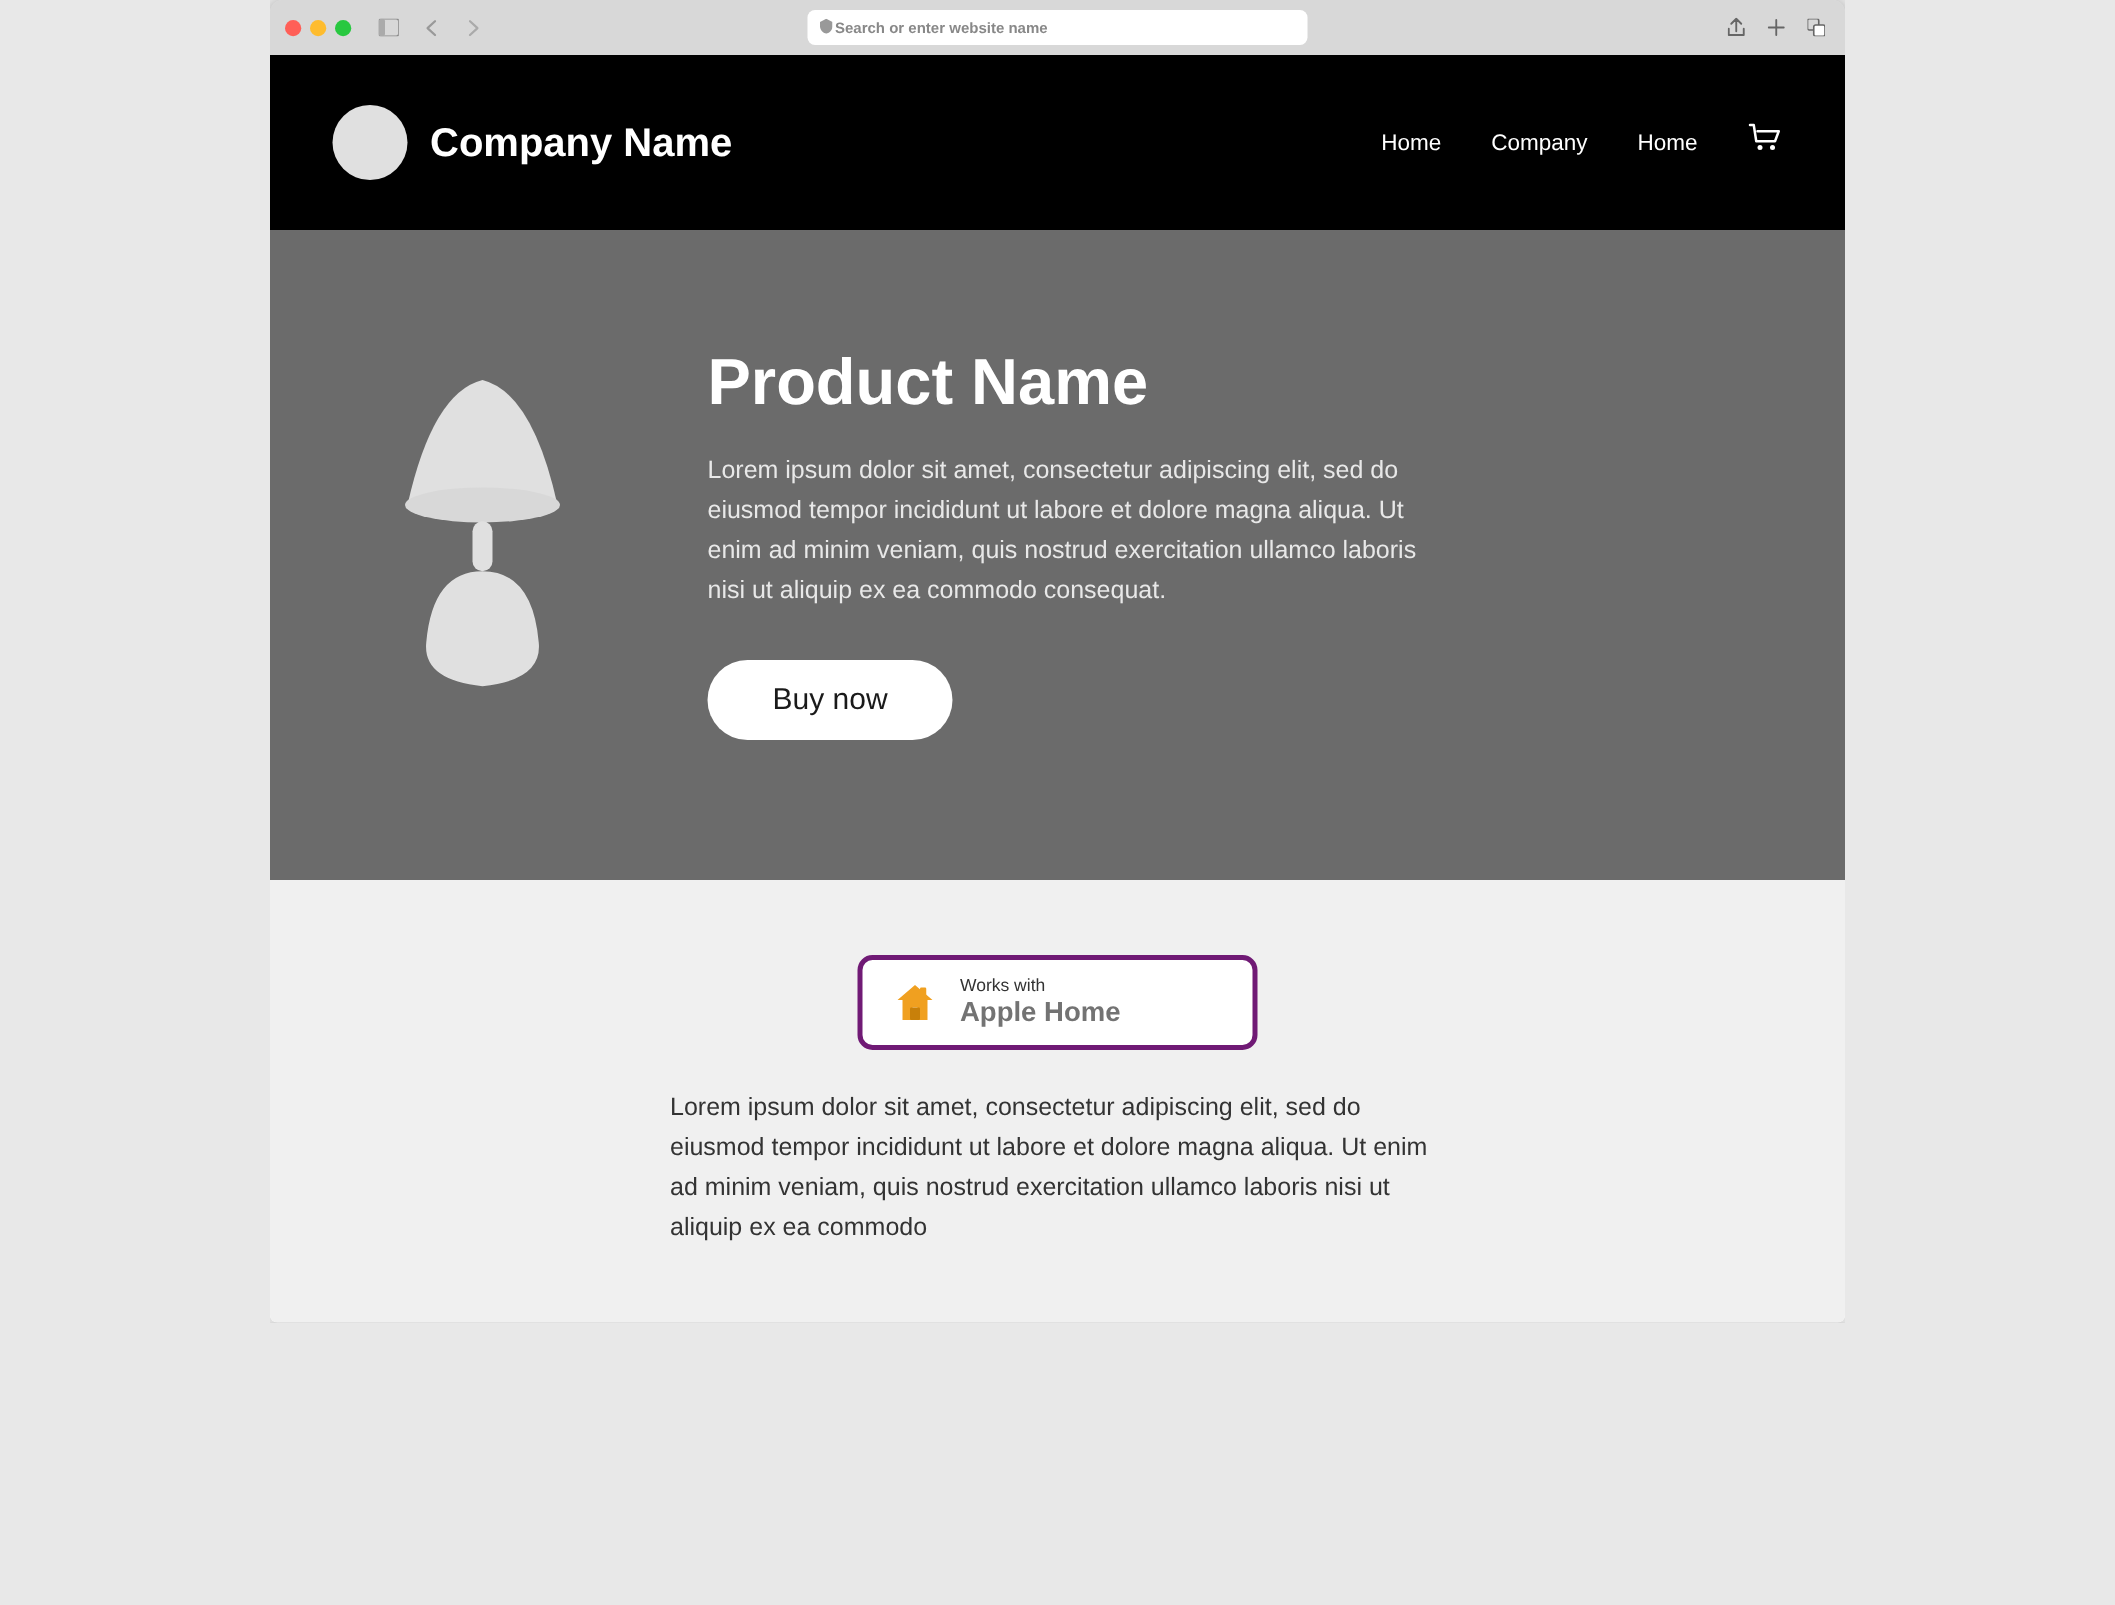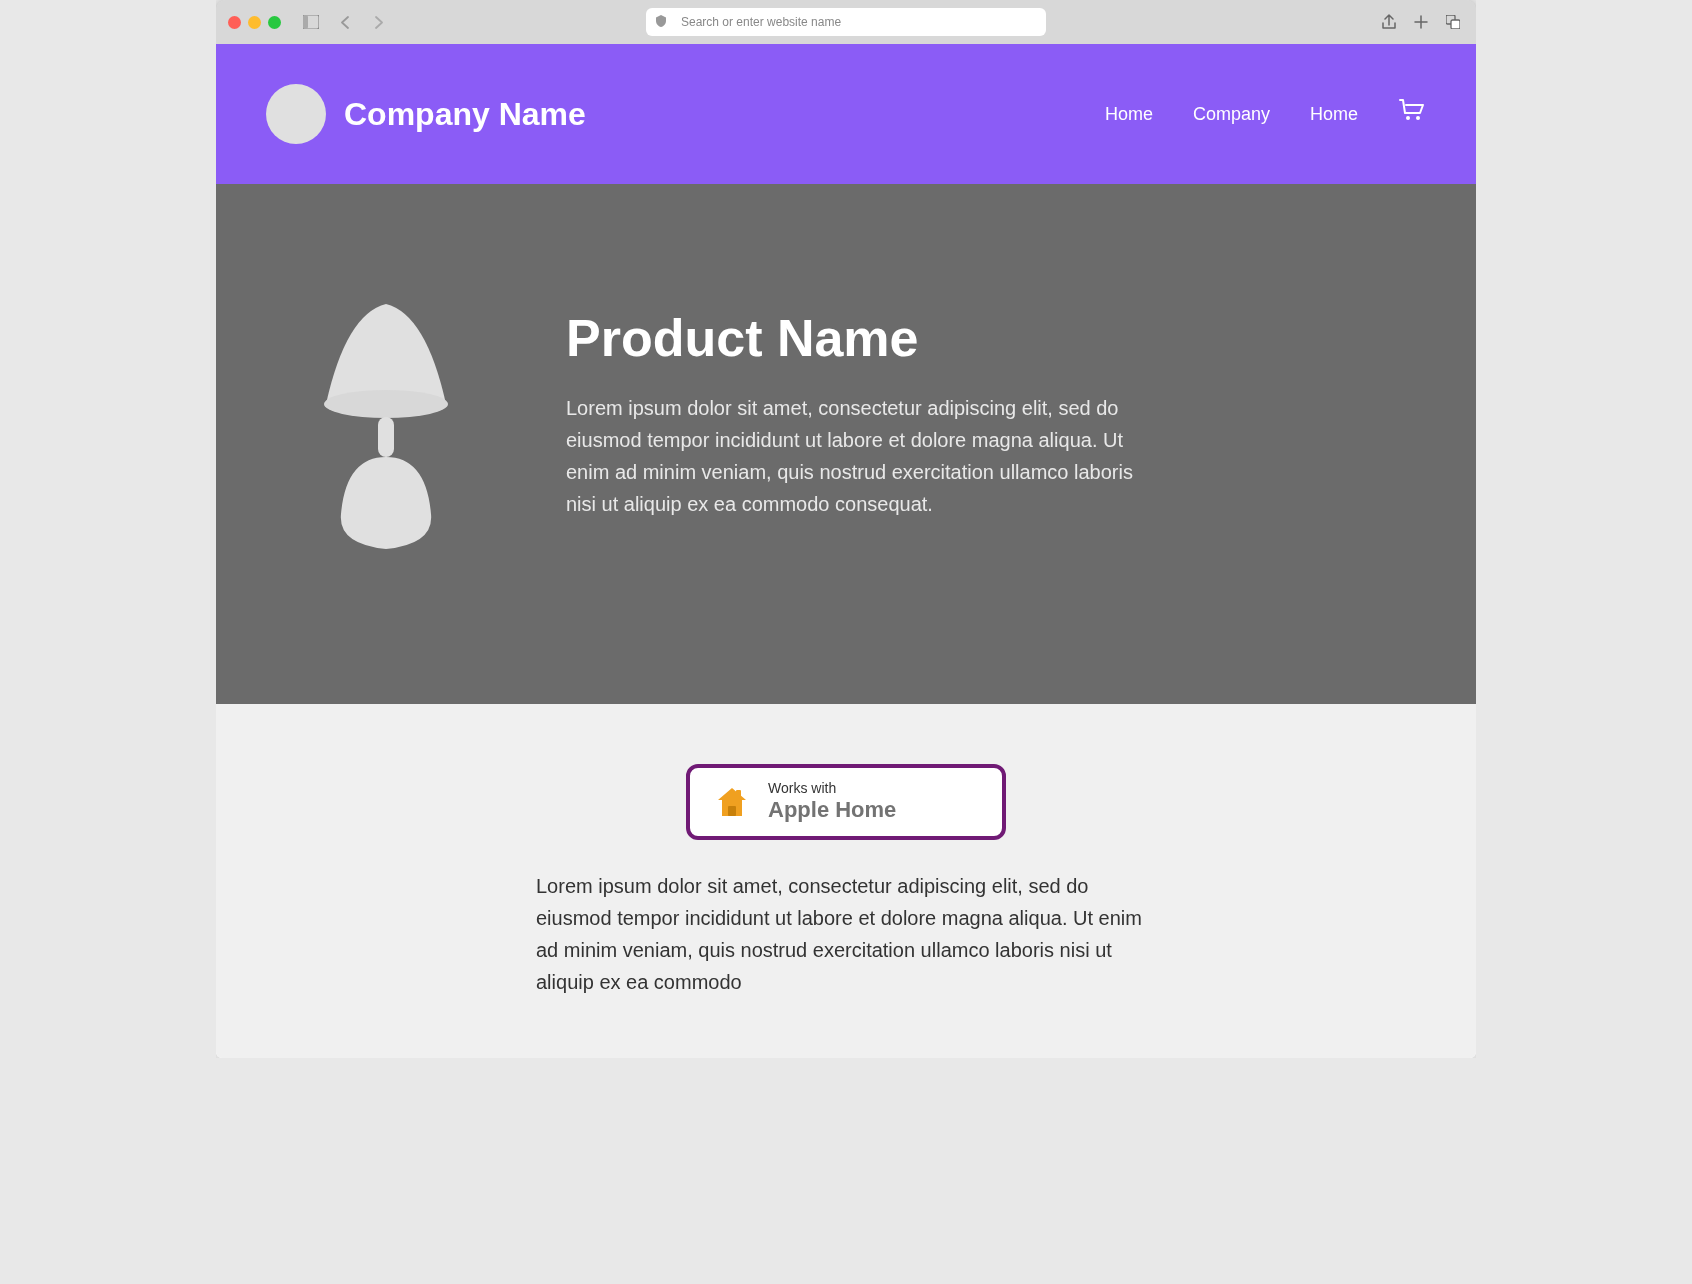--- a/index.html
+++ b/index.html
@@ -79,23 +79,24 @@
     }
 
     .address-bar {
       background: white;
       border-radius: 6px;
       height: 28px;
       width: 100%;
       display: flex;
       align-items: center;
       padding: 0 10px;
-      gap: 15px;
+      gap: 2px;
       font-size: 12px;
       color: #555;
+      font-weight: bold;
     }
 
     .address-bar-icon {
       color: #999;
       font-size: 11px;
     }
 
     .browser-actions {
       margin-left: auto;
       display: flex;
@@ -116,21 +117,21 @@
 
     
     .website {
       background: white;
       border-radius: 0 0 6px 6px;
       overflow: hidden;
     }
 
     
     .nav {
-      background: #8b5cf6;
+      background: #000000;
       padding: 0 50px;
       height: 140px;
       display: flex;
       justify-content: space-between;
     }
 
     .nav-brand {
       display: flex;
       align-items: center;
       gap: 18px;
@@ -365,20 +366,21 @@
 
           <rect x="92" y="143" width="16" height="40" rx="8" fill="#e0e0e0"></rect>
 
           <path d="M55 240 Q60 183 100 183 Q140 183 145 240 Q148 270 100 275 Q52 270 55 240Z" fill="#e0e0e0"></path>
         </svg>
       </div>
 
       <div class="hero-content">
         <h1 class="product-name">Product Name</h1>
         <p class="product-description">Lorem ipsum dolor sit amet, consectetur adipiscing elit, sed do eiusmod tempor incididunt ut labore et dolore magna aliqua. Ut enim ad minim veniam, quis nostrud exercitation ullamco laboris nisi ut aliquip ex ea commodo consequat.</p>
+        <button class="buy-now-btn">Buy now</button>
       </div>
     </section>
 
     <section class="below-fold">
       <div class="apple-home-badge">
         <div class="apple-home-icon">
           <svg width="44" height="44" viewBox="0 0 44 44" fill="none">
             <rect width="44" height="44" rx="8" fill="white"></rect>
 
             <path d="M22 8L8 20H12V36H20V26H24V36H32V20H36L22 8Z" fill="#f0a020"></path>

